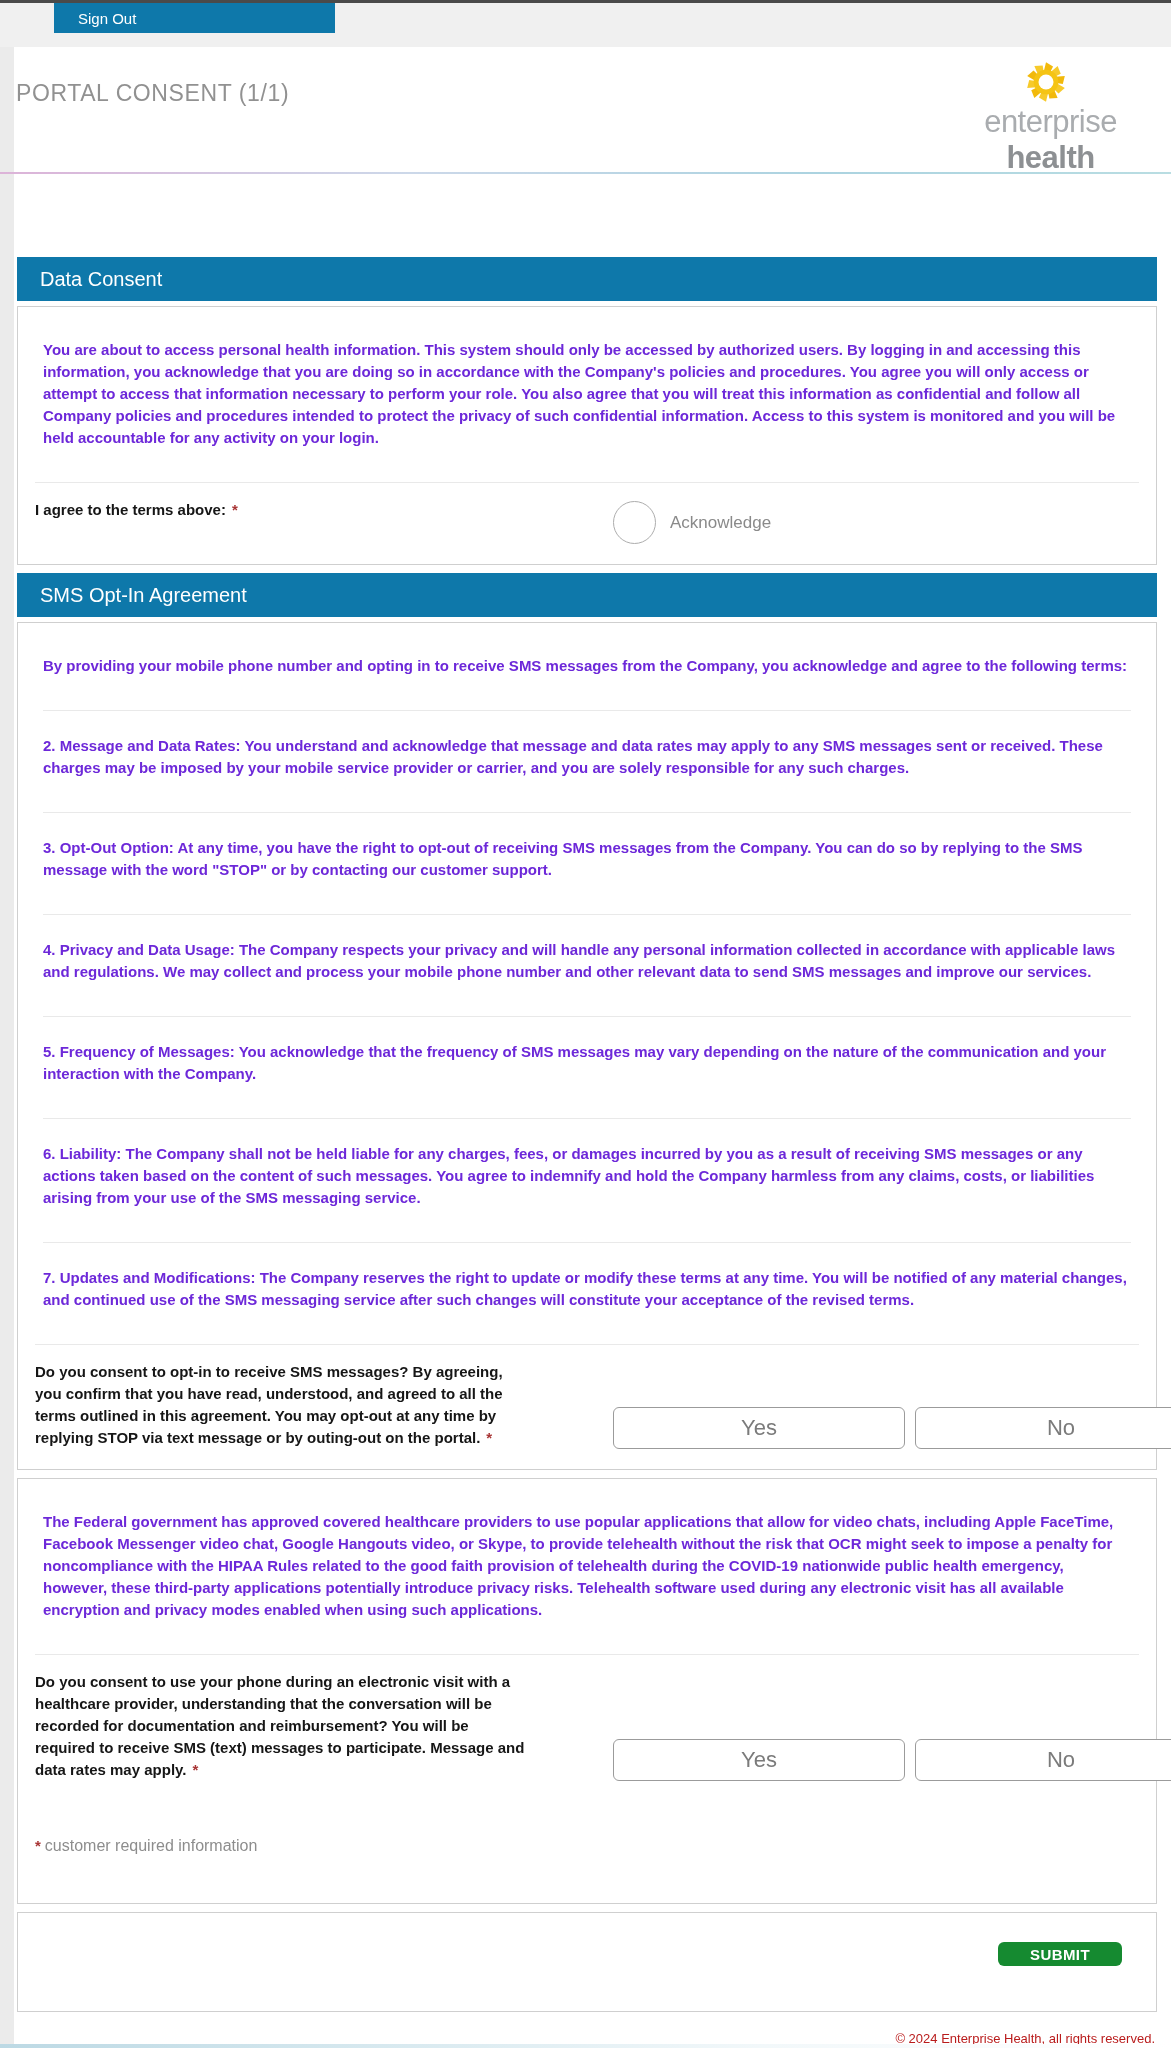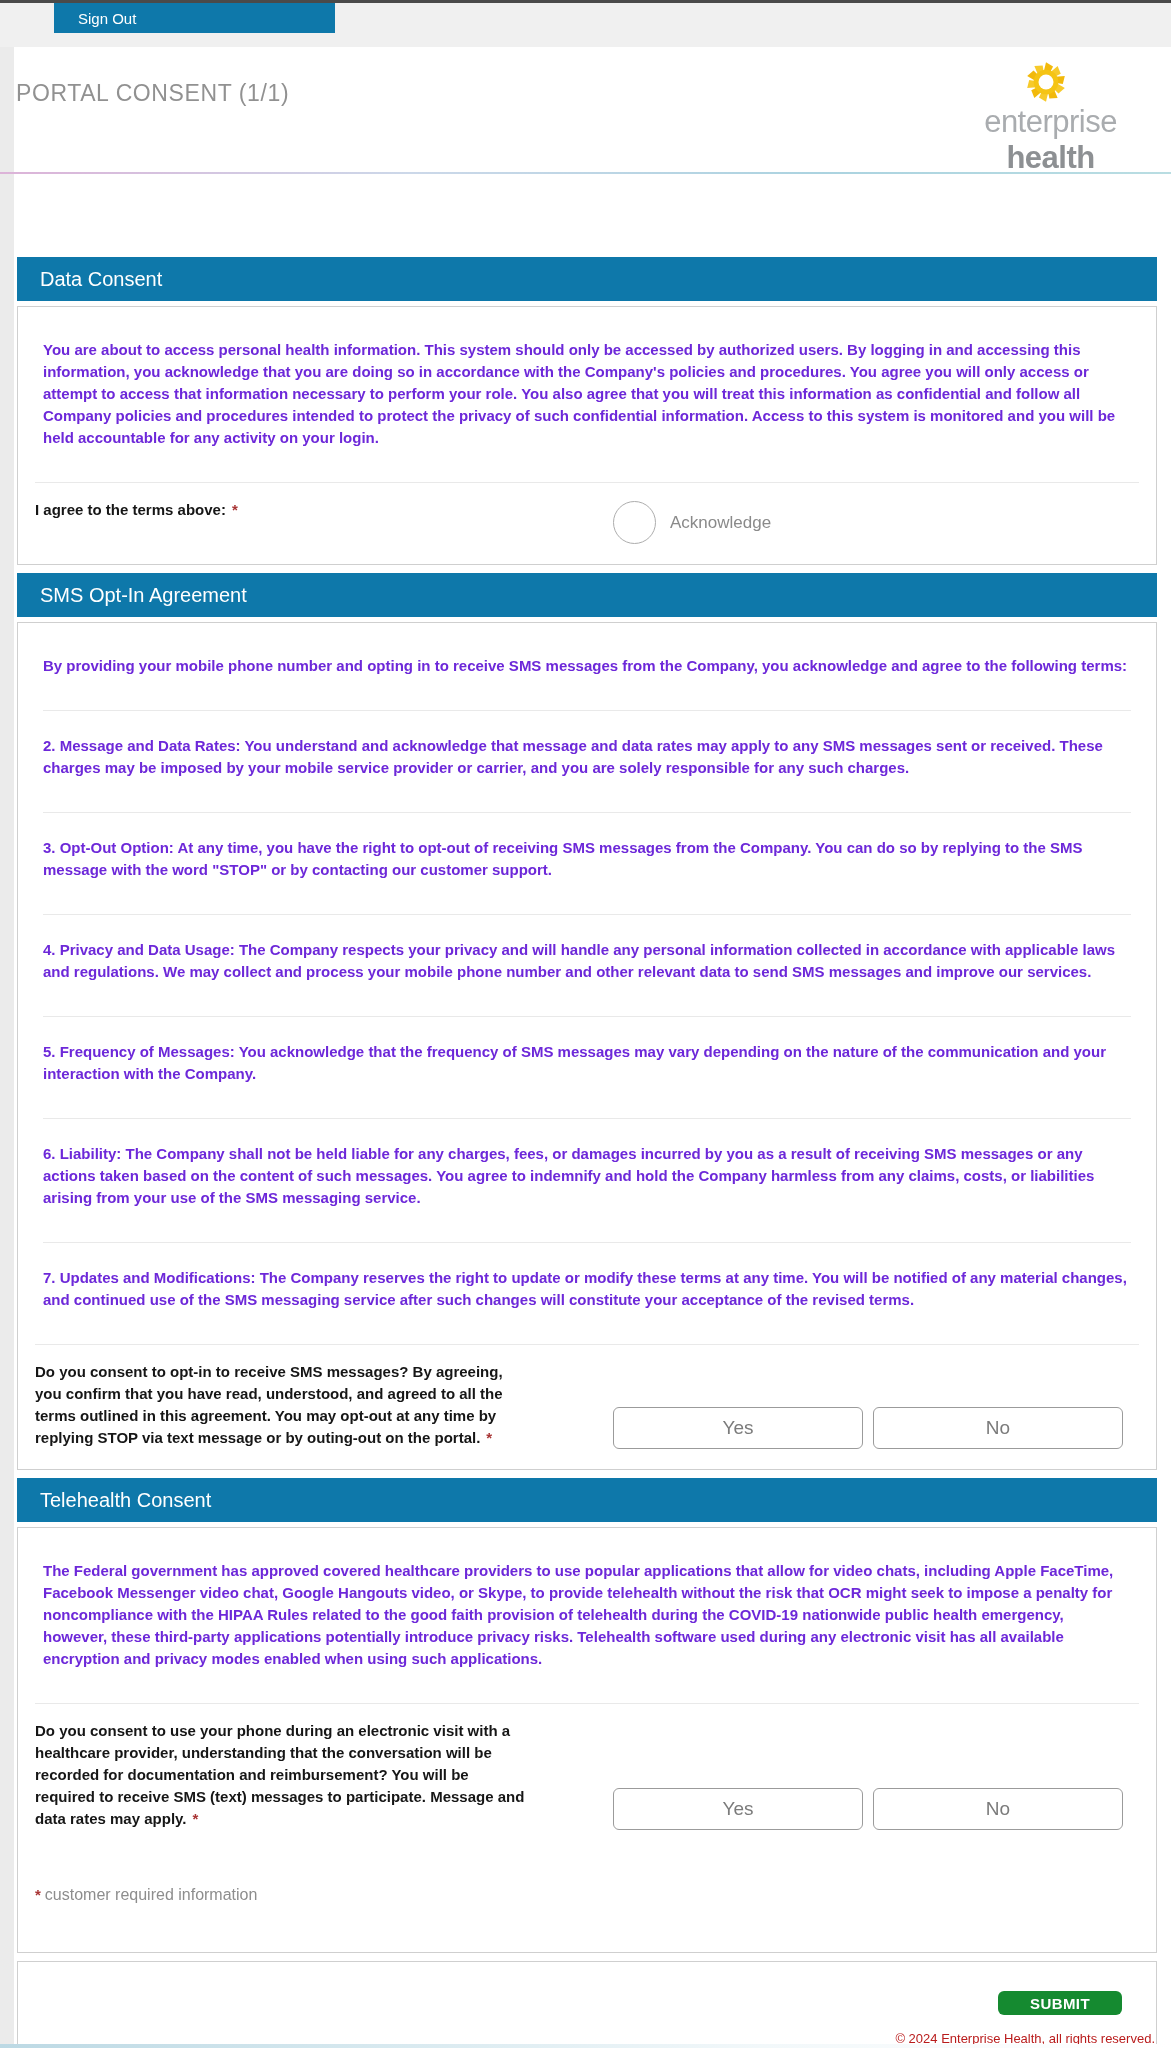--- a/index.html
+++ b/index.html
@@ -45,22 +45,22 @@
   .divided { border-top:1px solid #e9e9e9; }
   .qrow { display:flex; border-top:1px solid #e9e9e9; padding:16px 0 20px; }
   .qlabel {
     width:578px; flex:0 0 578px;
     font-size:15px; font-weight:700; color:#161616; line-height:22px;
   }
   .qtext { display:block; max-width:492px; }
   .qtext > span { display:inline; }
   .qcontrols { display:flex; gap:10px; align-items:flex-end; padding-top:2px; }
   .yn {
-    width:250px; height:42px; background:#fff; border:1px solid #9b9b9b;
-    border-radius:6px; color:#7b7b7b; font-size:19px; cursor:pointer;
+    width:292px; height:42px; background:#fff; border:1px solid #9b9b9b;
+    border-radius:6px; color:#7b7b7b; font-size:22px; cursor:pointer;
     font-family:"Liberation Sans", sans-serif;
   }
   .ack { display:flex; align-items:center; gap:14px; cursor:pointer; }
   .radio-circle {
     width:43px; height:43px; border:1px solid #adadad; border-radius:50%;
     background:#fff; display:inline-block; flex:0 0 auto;
   }
   .ack-label { font-size:17px; color:#8a8a8a; }
   .req { color:#a83434; font-weight:700; margin-left:6px; }
   .req-note { font-size:16px; color:#8d8d8d; padding:36px 0 48px; }
@@ -173,21 +173,20 @@
         </div>
         <div class="qcontrols">
           <button class="yn">Yes</button>
           <button class="yn">No</button>
         </div>
       </div>
     </div>
   </section>
 
   <section>
-    <div class="sec-bar">Telehealth Consent</div>
     <div class="card">
       <p class="para">The Federal government has approved covered healthcare providers to use popular applications that allow for video chats, including Apple FaceTime, Facebook Messenger video chat, Google Hangouts video, or Skype, to provide telehealth without the risk that OCR might seek to impose a penalty for noncompliance with the HIPAA Rules related to the good faith provision of telehealth during the COVID-19 nationwide public health emergency, however, these third-party applications potentially introduce privacy risks. Telehealth software used during any electronic visit has all available encryption and privacy modes enabled when using such applications.</p>
       <div class="qrow">
         <div class="qlabel">
           <span class="qtext">
             <span>Do you consent to use your phone during an electronic visit with a healthcare provider, understanding that the conversation will be recorded for documentation and reimbursement? You will be required to receive SMS (text) messages to participate. Message and data rates may apply.</span><span class="req">*</span>
           </span>
         </div>
         <div class="qcontrols">
           <button class="yn">Yes</button>

